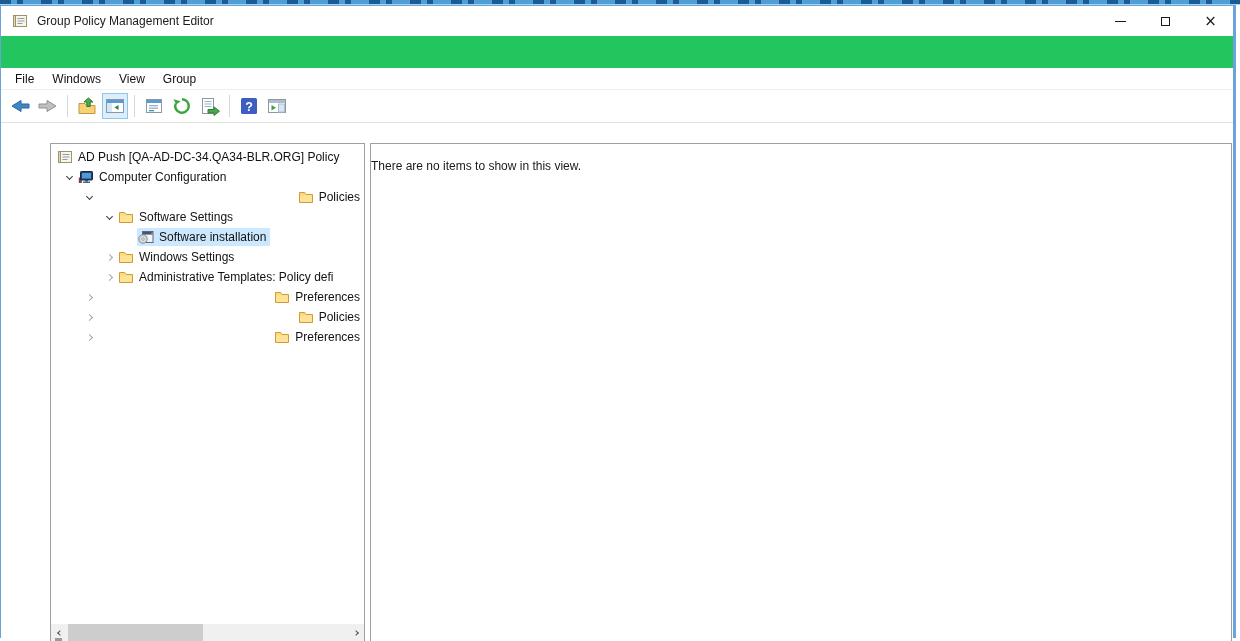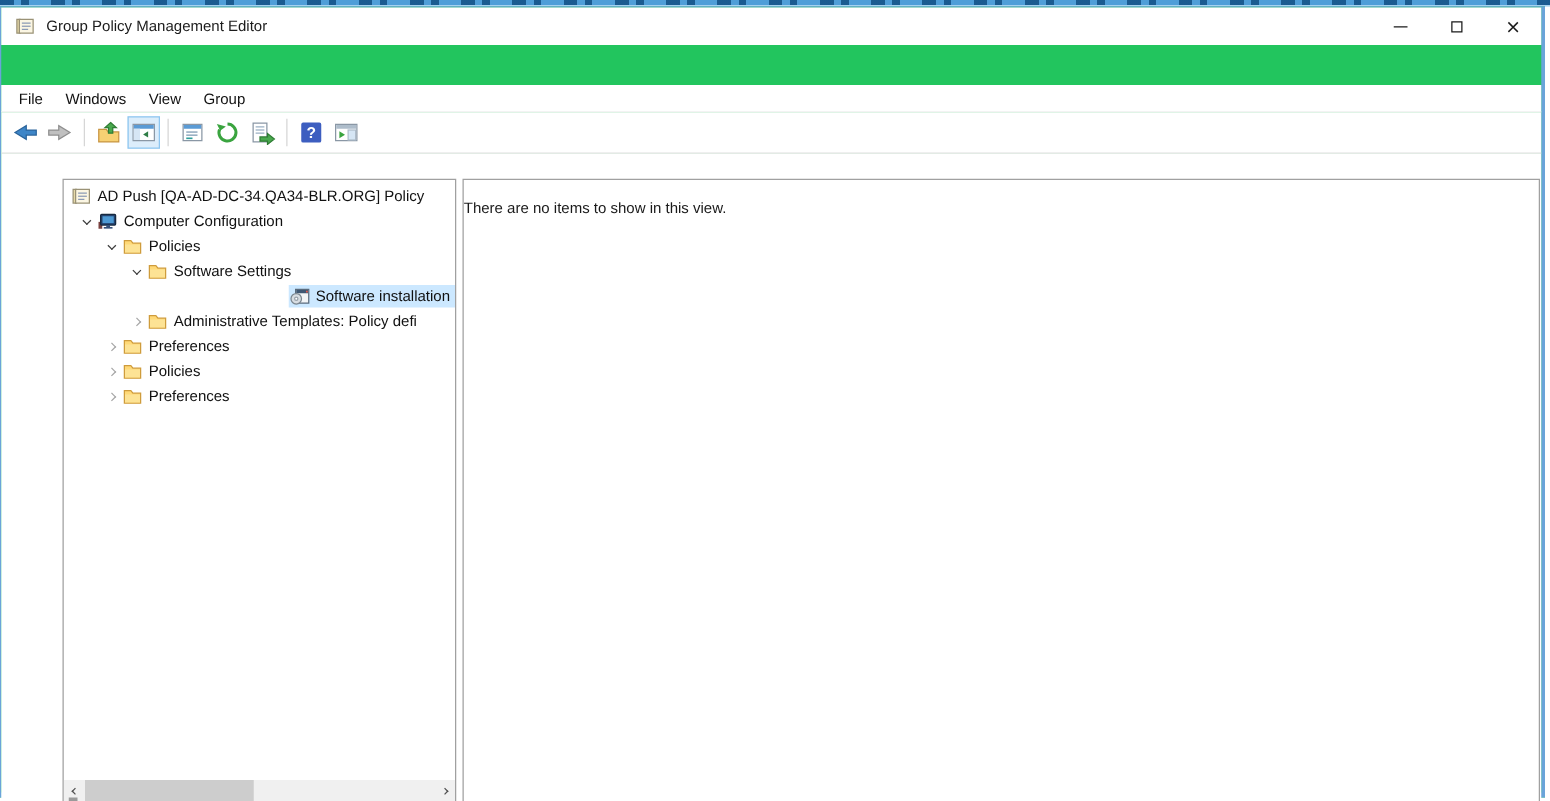--- a/index.html
+++ b/index.html
@@ -57,22 +57,22 @@
   .left-pane  { left:7px; width:315px; }
   .right-pane { left:327px; right:1px; }
 
   
   .tree { position:absolute; left:0; right:0; top:0; bottom:17px; overflow:hidden; padding-top:3px; white-space:nowrap; }
   .trow { height:20px; display:flex; align-items:center; }
   .chev { flex:0 0 16px; width:16px; height:20px; display:flex; align-items:center; justify-content:center; }
   .chev i { display:block; width:5px; height:5px; border-right:1.5px solid; border-bottom:1.5px solid; }
   .chev.expanded i { transform:rotate(45deg); border-color:#3c3c3c; margin-top:-2px; }
   .chev.collapsed i { transform:rotate(-45deg); border-color:#a6a6a6; }
-  .lvl0 { padding-left:5px; } .lvl1 { padding-left:10px; } .lvl2 { padding-left:30px; }
-  .lvl3 { padding-left:50px; } .lvl4 { padding-left:70px;justify-content:space-between; }
+  .lvl0 { padding-left:5px; } .lvl1 { padding-left:10px; } .lvl2 { padding-left:30px;justify-content:space-between; }
+  .lvl3 { padding-left:50px; } .lvl4 { padding-left:70px; }
   .sel-wrap { display:flex; align-items:center; padding:1px 4px 1px 1px; }
   .sel-wrap.selected { background:#cce8ff; }
   .ticon { width:17px; height:16px; margin-right:4px; flex:0 0 17px; }
   .tlabel { color:#111; }
 
   
   .hscroll { position:absolute; left:0; right:0; bottom:0; height:17px; background:#f0f0f0; display:flex; align-items:stretch; }
   .sb-arrow { width:17px; display:flex; align-items:center; justify-content:center; }
   .sb-arrow i { display:block; width:4px; height:4px; border-right:1.3px solid #505050; border-bottom:1.3px solid #505050; }
   .sb-arrow.left i { transform:rotate(135deg); }
@@ -276,20 +276,34 @@
                 <rect x="5" y="3" width="9.5" height="2.6" fill="#3f5772"></rect>
                 <rect x="12.8" y="3.6" width="1.4" height="1.4" fill="#e05a4e"></rect>
                 <circle cx="5" cy="10" r="4.2" fill="#d8dde2" stroke="#7d8891"></circle>
                 <circle cx="5" cy="10" r="1.3" fill="#ffffff" stroke="#98a2ab"></circle>
               </svg>
             </span>
             <span class="tlabel">Software installation</span>
           </span>
         </div>
 
+        <div class="trow lvl3">
+          <span class="chev collapsed">
+              <i></i>
+            </span>
+          <span class="sel-wrap">
+            <span class="ticon">
+              <svg width="16" height="16" viewBox="0 0 16 16">
+                <path d="M1.5 3.5h5.2l1.6 2h6.2v8H1.5z" fill="#ffd977" stroke="#cf9c3c"></path>
+                <path d="M2 6.5h12v6.5H2z" fill="#fde395"></path>
+              </svg>
+            </span>
+            <span class="tlabel">Windows Settings</span>
+          </span>
+        </div>
 
         <div class="trow lvl3">
           <span class="chev collapsed">
               <i></i>
             </span>
           <span class="sel-wrap">
             <span class="ticon">
               <svg width="16" height="16" viewBox="0 0 16 16">
                 <path d="M1.5 3.5h5.2l1.6 2h6.2v8H1.5z" fill="#ffd977" stroke="#cf9c3c"></path>
                 <path d="M2 6.5h12v6.5H2z" fill="#fde395"></path>

